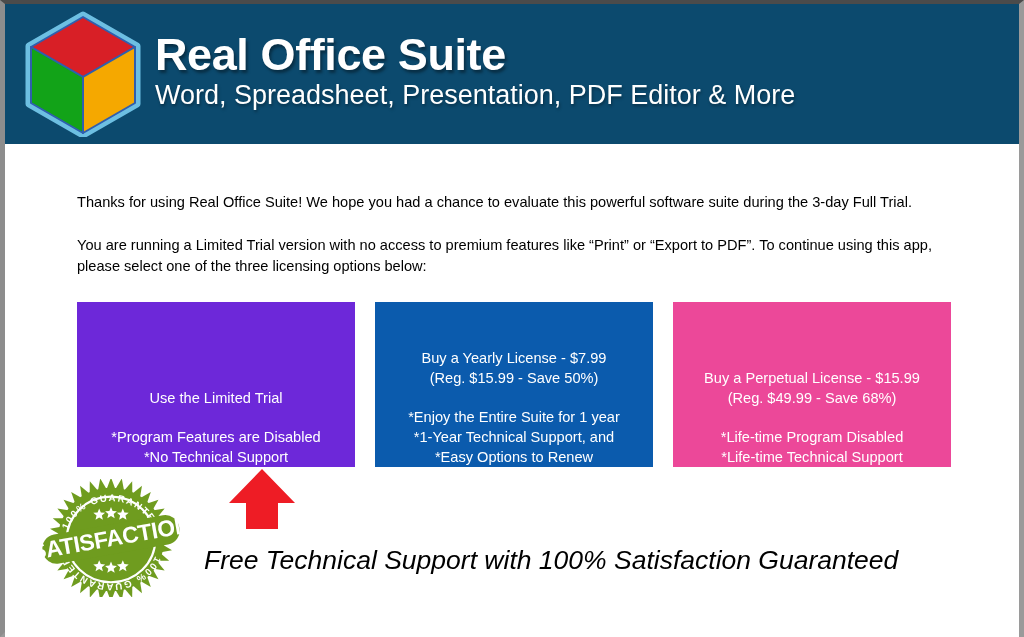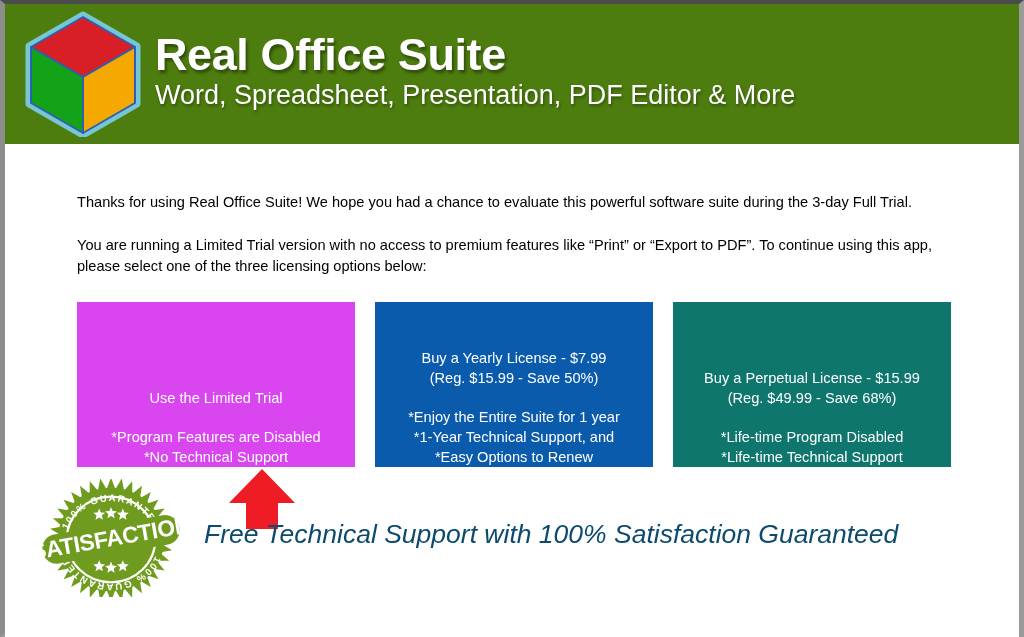--- a/index.html
+++ b/index.html
@@ -24,21 +24,21 @@
     border-top: 4px solid #4b4b4b;
     border-left: 5px solid #8d8d8d;
     border-right: 5px solid #9a9a9a;
     border-bottom: 5px solid #9a9a9a;
   }
 
   
   #header-banner {
     position: relative;
     height: 140px;
-    background: #4d7c0f;
+    background: #0c4a6e;
     display: flex;
     align-items: center;
     padding-left: 18px;
     box-sizing: border-box;
     overflow: hidden;
   }
 
   #logo-cube {
     width: 120px;
     height: 128px;
@@ -105,23 +105,23 @@
     height: 165px;
     box-sizing: border-box;
     display: flex;
     flex-direction: column;
     align-items: center;
     justify-content: flex-end;
     text-align: center;
     color: #ffffff;
     cursor: pointer;
   }
-  .option-card.limited  { background: #d946ef; }
+  .option-card.limited  { background: #6d28d9; }
   .option-card.yearly   { background: #0b5bad; }
-  .option-card.perpetual{ background: #0f766e; }
+  .option-card.perpetual{ background: #ec4899; }
 
   .option-heading {
     font-size: 14.6px;
     line-height: 1.38;
   }
   .option-benefits {
     font-size: 14.6px;
     line-height: 1.38;
     margin-top: 19px;
   }
@@ -145,24 +145,24 @@
     position: absolute;
     left: 150px;
     top: 0px;
     width: 70px;
     height: 64px;
   }
 
   #tagline {
     position: absolute;
     left: 127px;
-    top: 52px;
+    top: 78px;
     font-size: 26.5px;
     font-style: italic;
-    color: #0c4a6e;
+    color: #000000;
     white-space: nowrap;
   }
 </style>
 </head>
 <body>
 
 <div id="app-window">
 
   <div id="header-banner">
 

